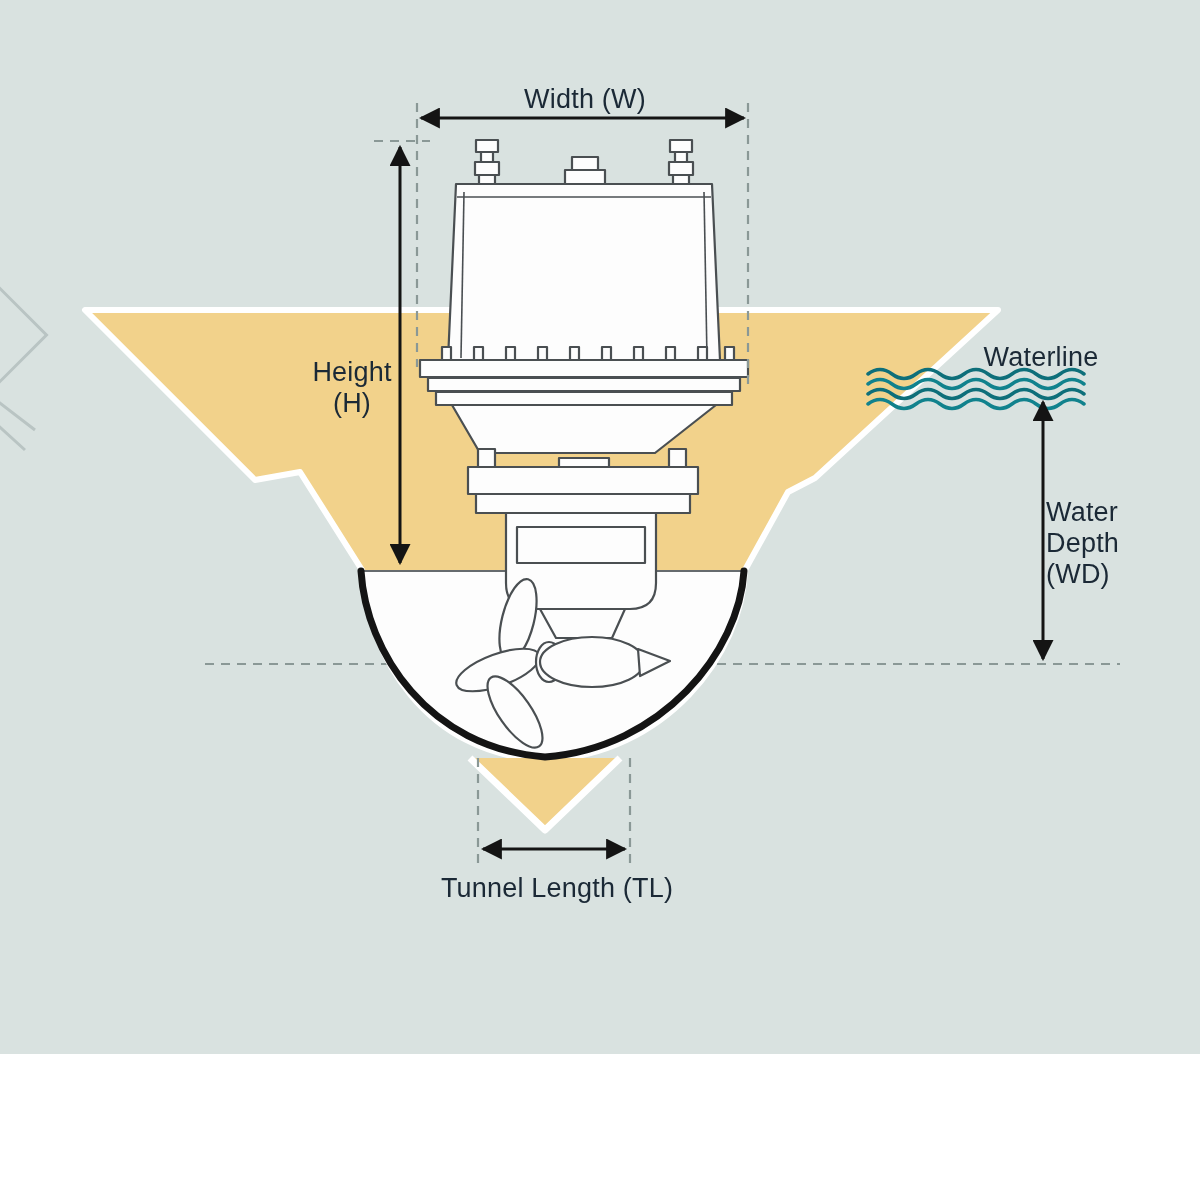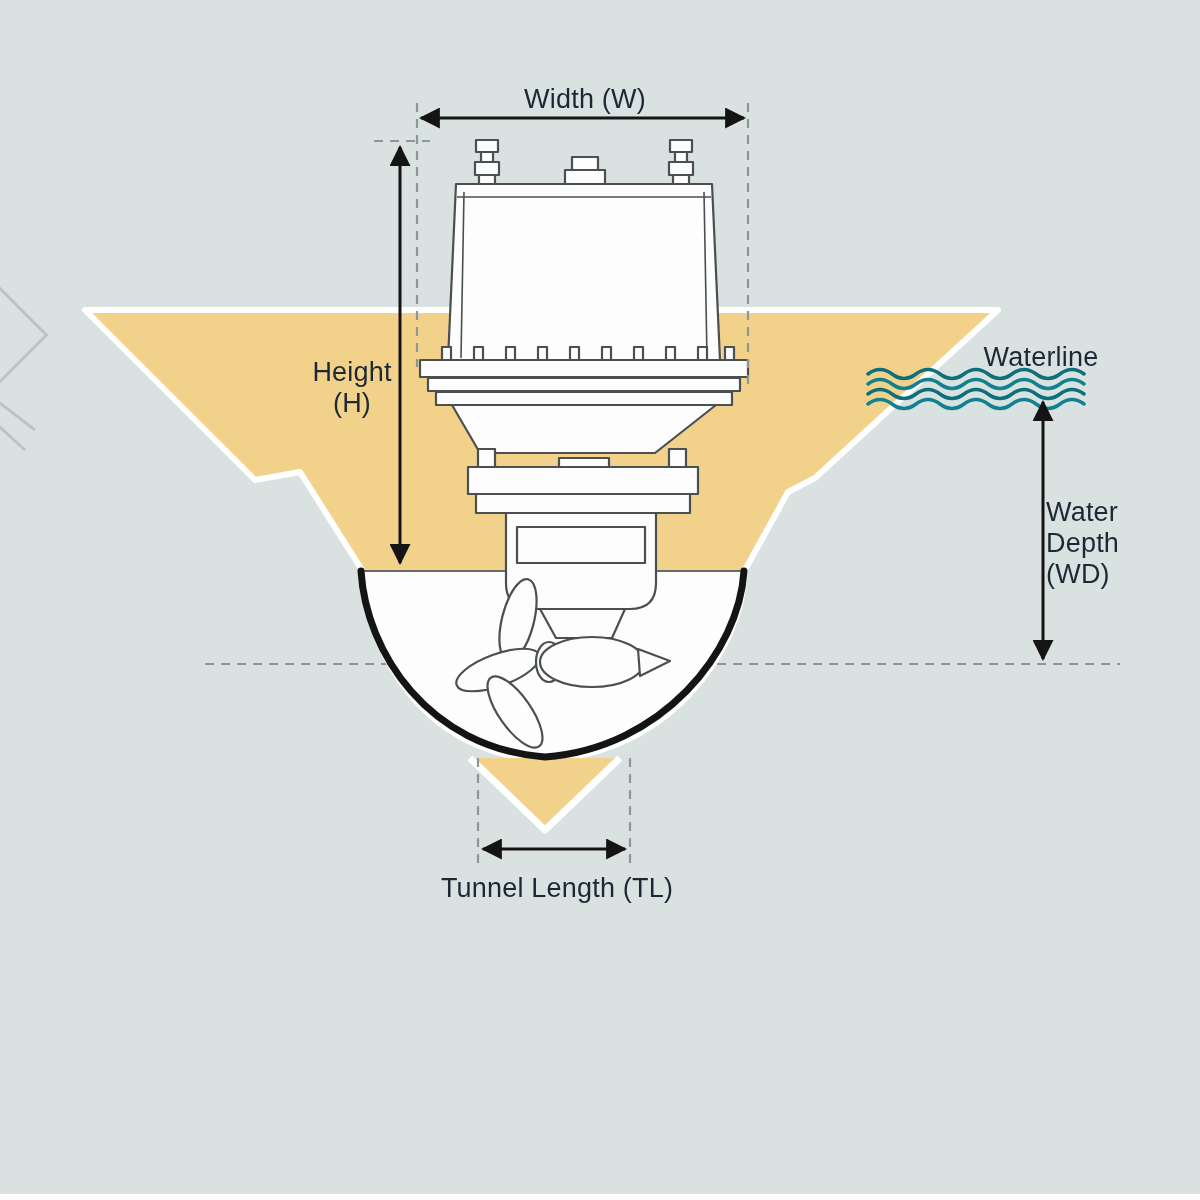--- a/index.html
+++ b/index.html
@@ -10,21 +10,21 @@
     --machine-line:#4a4f52;
     --arrow:#141414;
     --dash:#8a9896;
     --wave-dark:#0e6f7a;
     --wave-teal:#11828d;
     --text:#1b2936;
   }
   html,body{margin:0;padding:0;}
   .stage{
     position:relative;
-    width:1200px;height:1194px;
+    width:1200px;height:1054px;
     background:var(--background);
     overflow:hidden;
     font-family:"Liberation Sans", sans-serif;
   }
   svg{position:absolute;left:0;top:0;}
   .hull{fill:var(--hull);stroke:var(--hull-outline);stroke-width:6;stroke-linejoin:round;}
   .hull-tri{fill:var(--hull);stroke:var(--hull-outline);stroke-width:7;stroke-linejoin:round;}
   .bowl-fill{fill:#fdfdfd;}
   .bowl-stroke{fill:none;stroke:var(--tunnel-outline);stroke-width:7;stroke-linecap:round;}
   .tunnel-top{stroke:#666b6e;stroke-width:2;}

